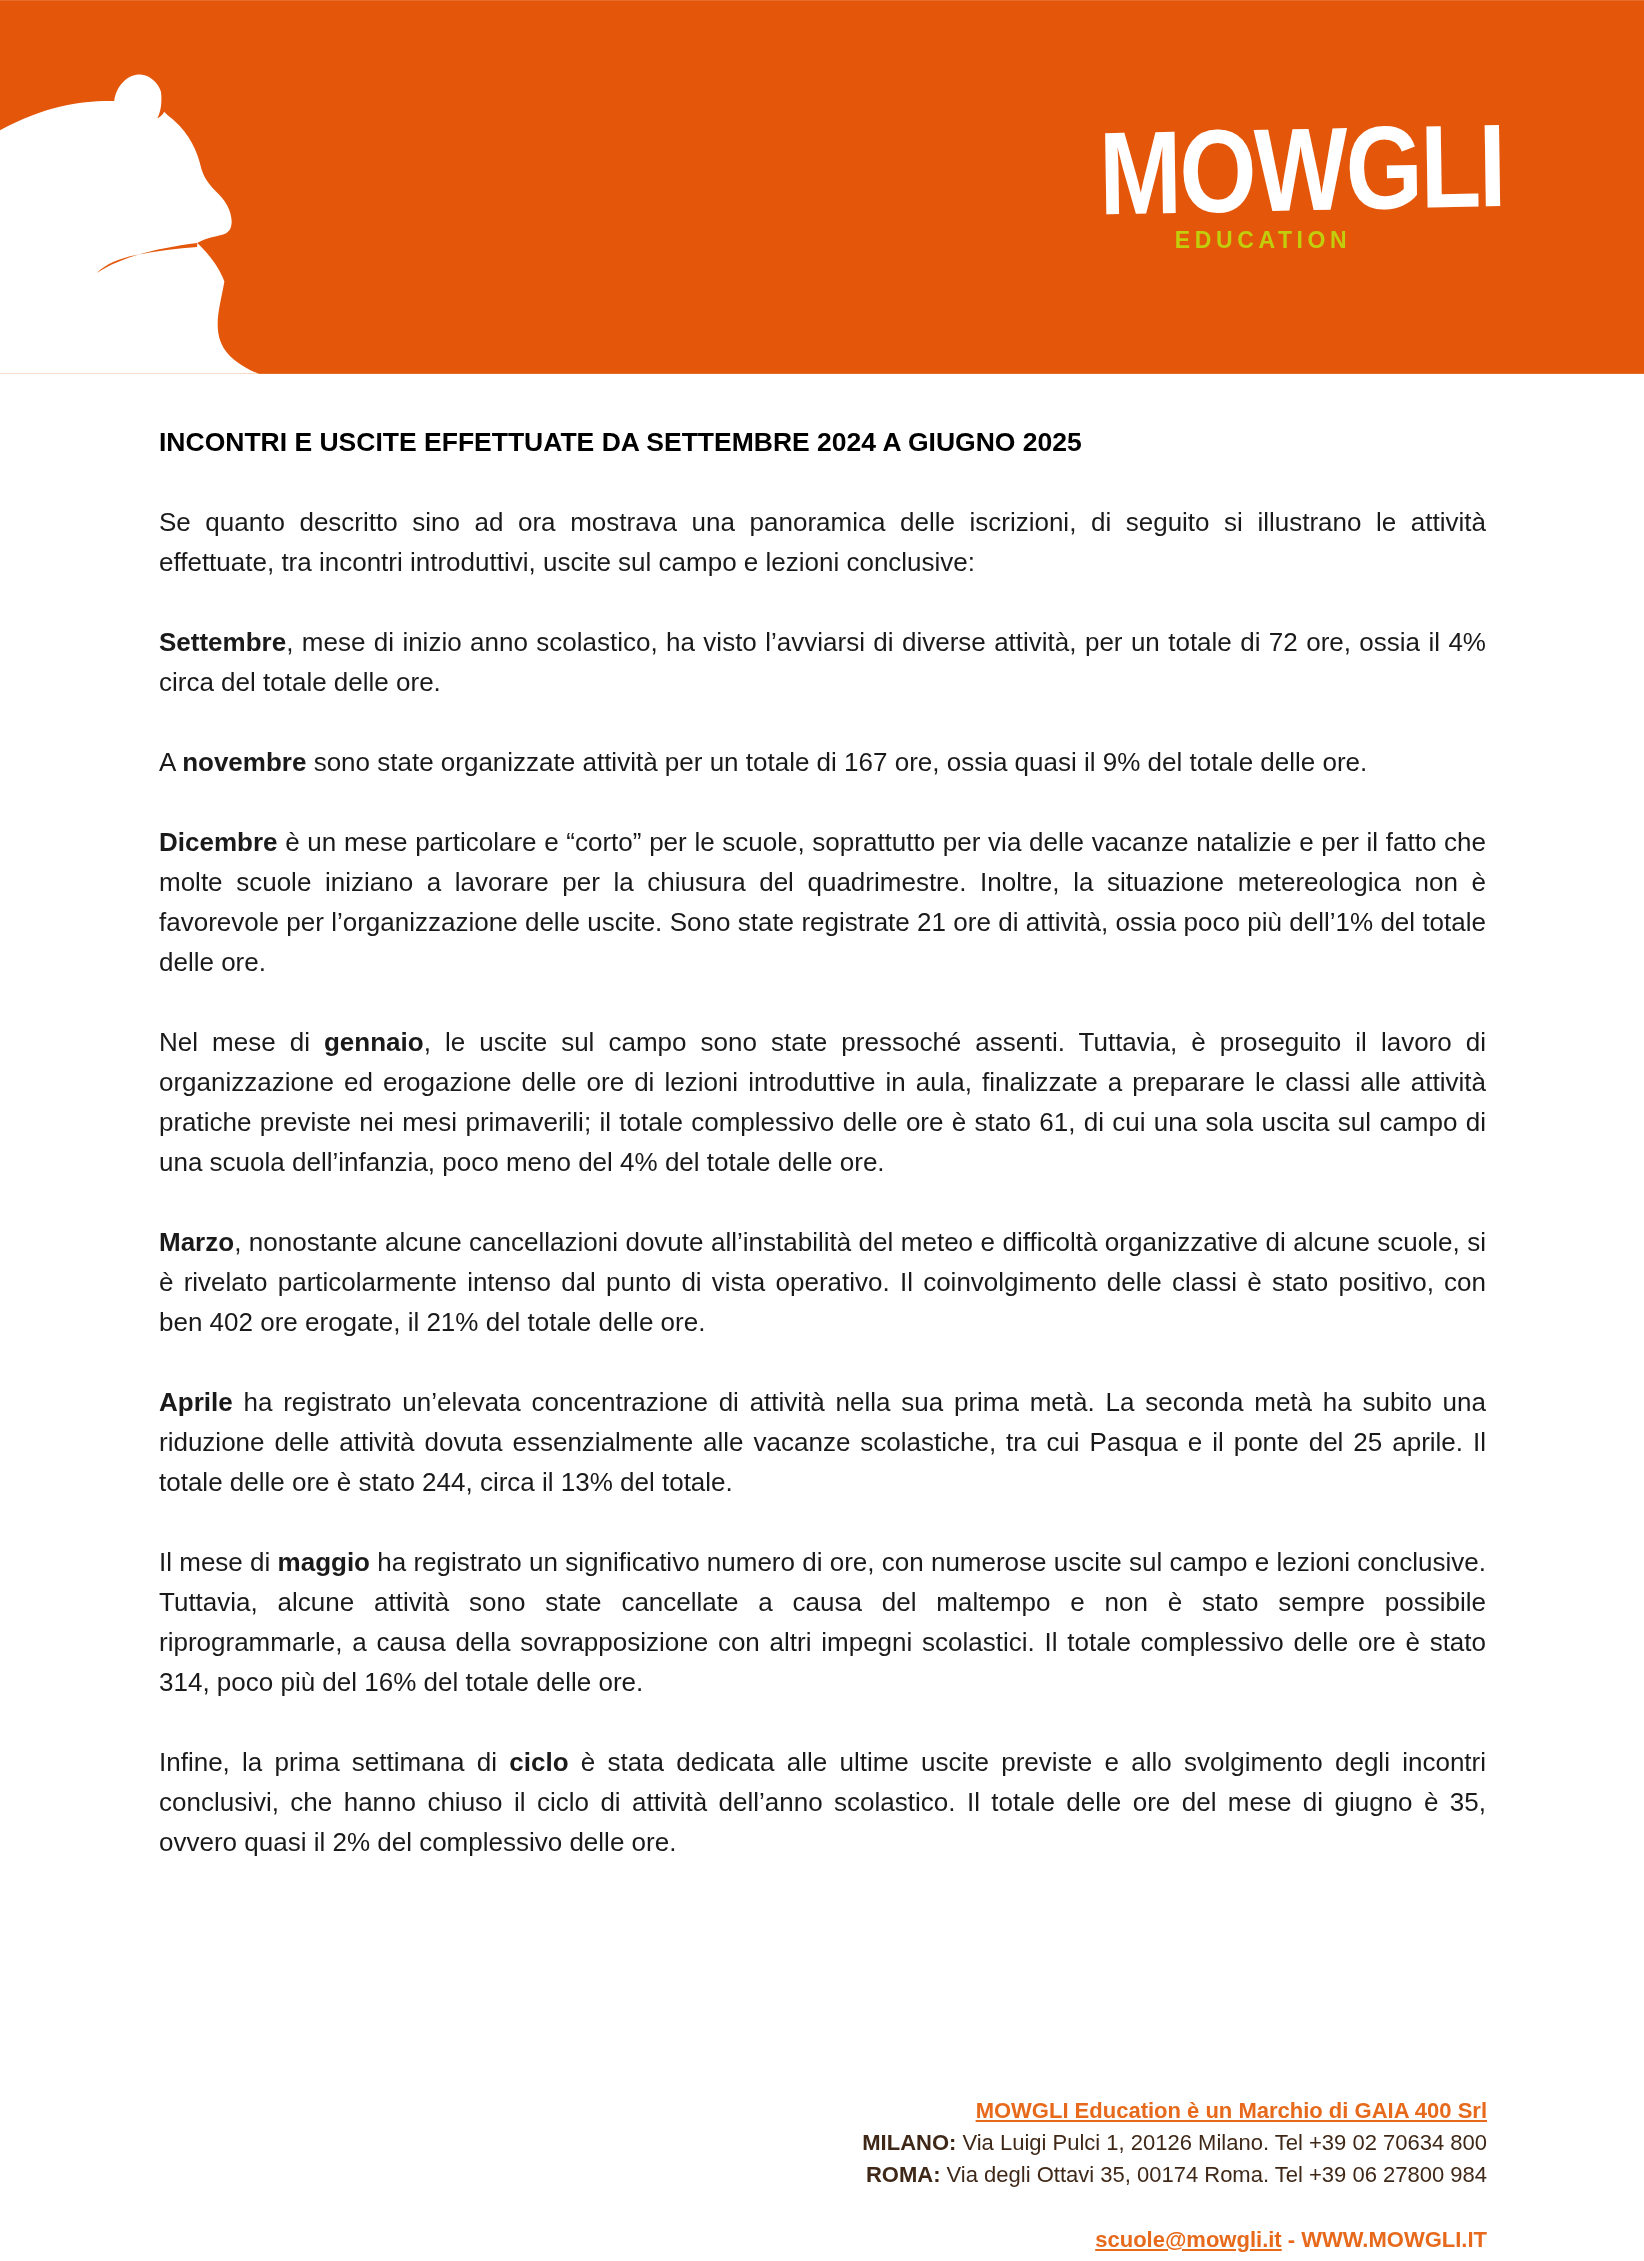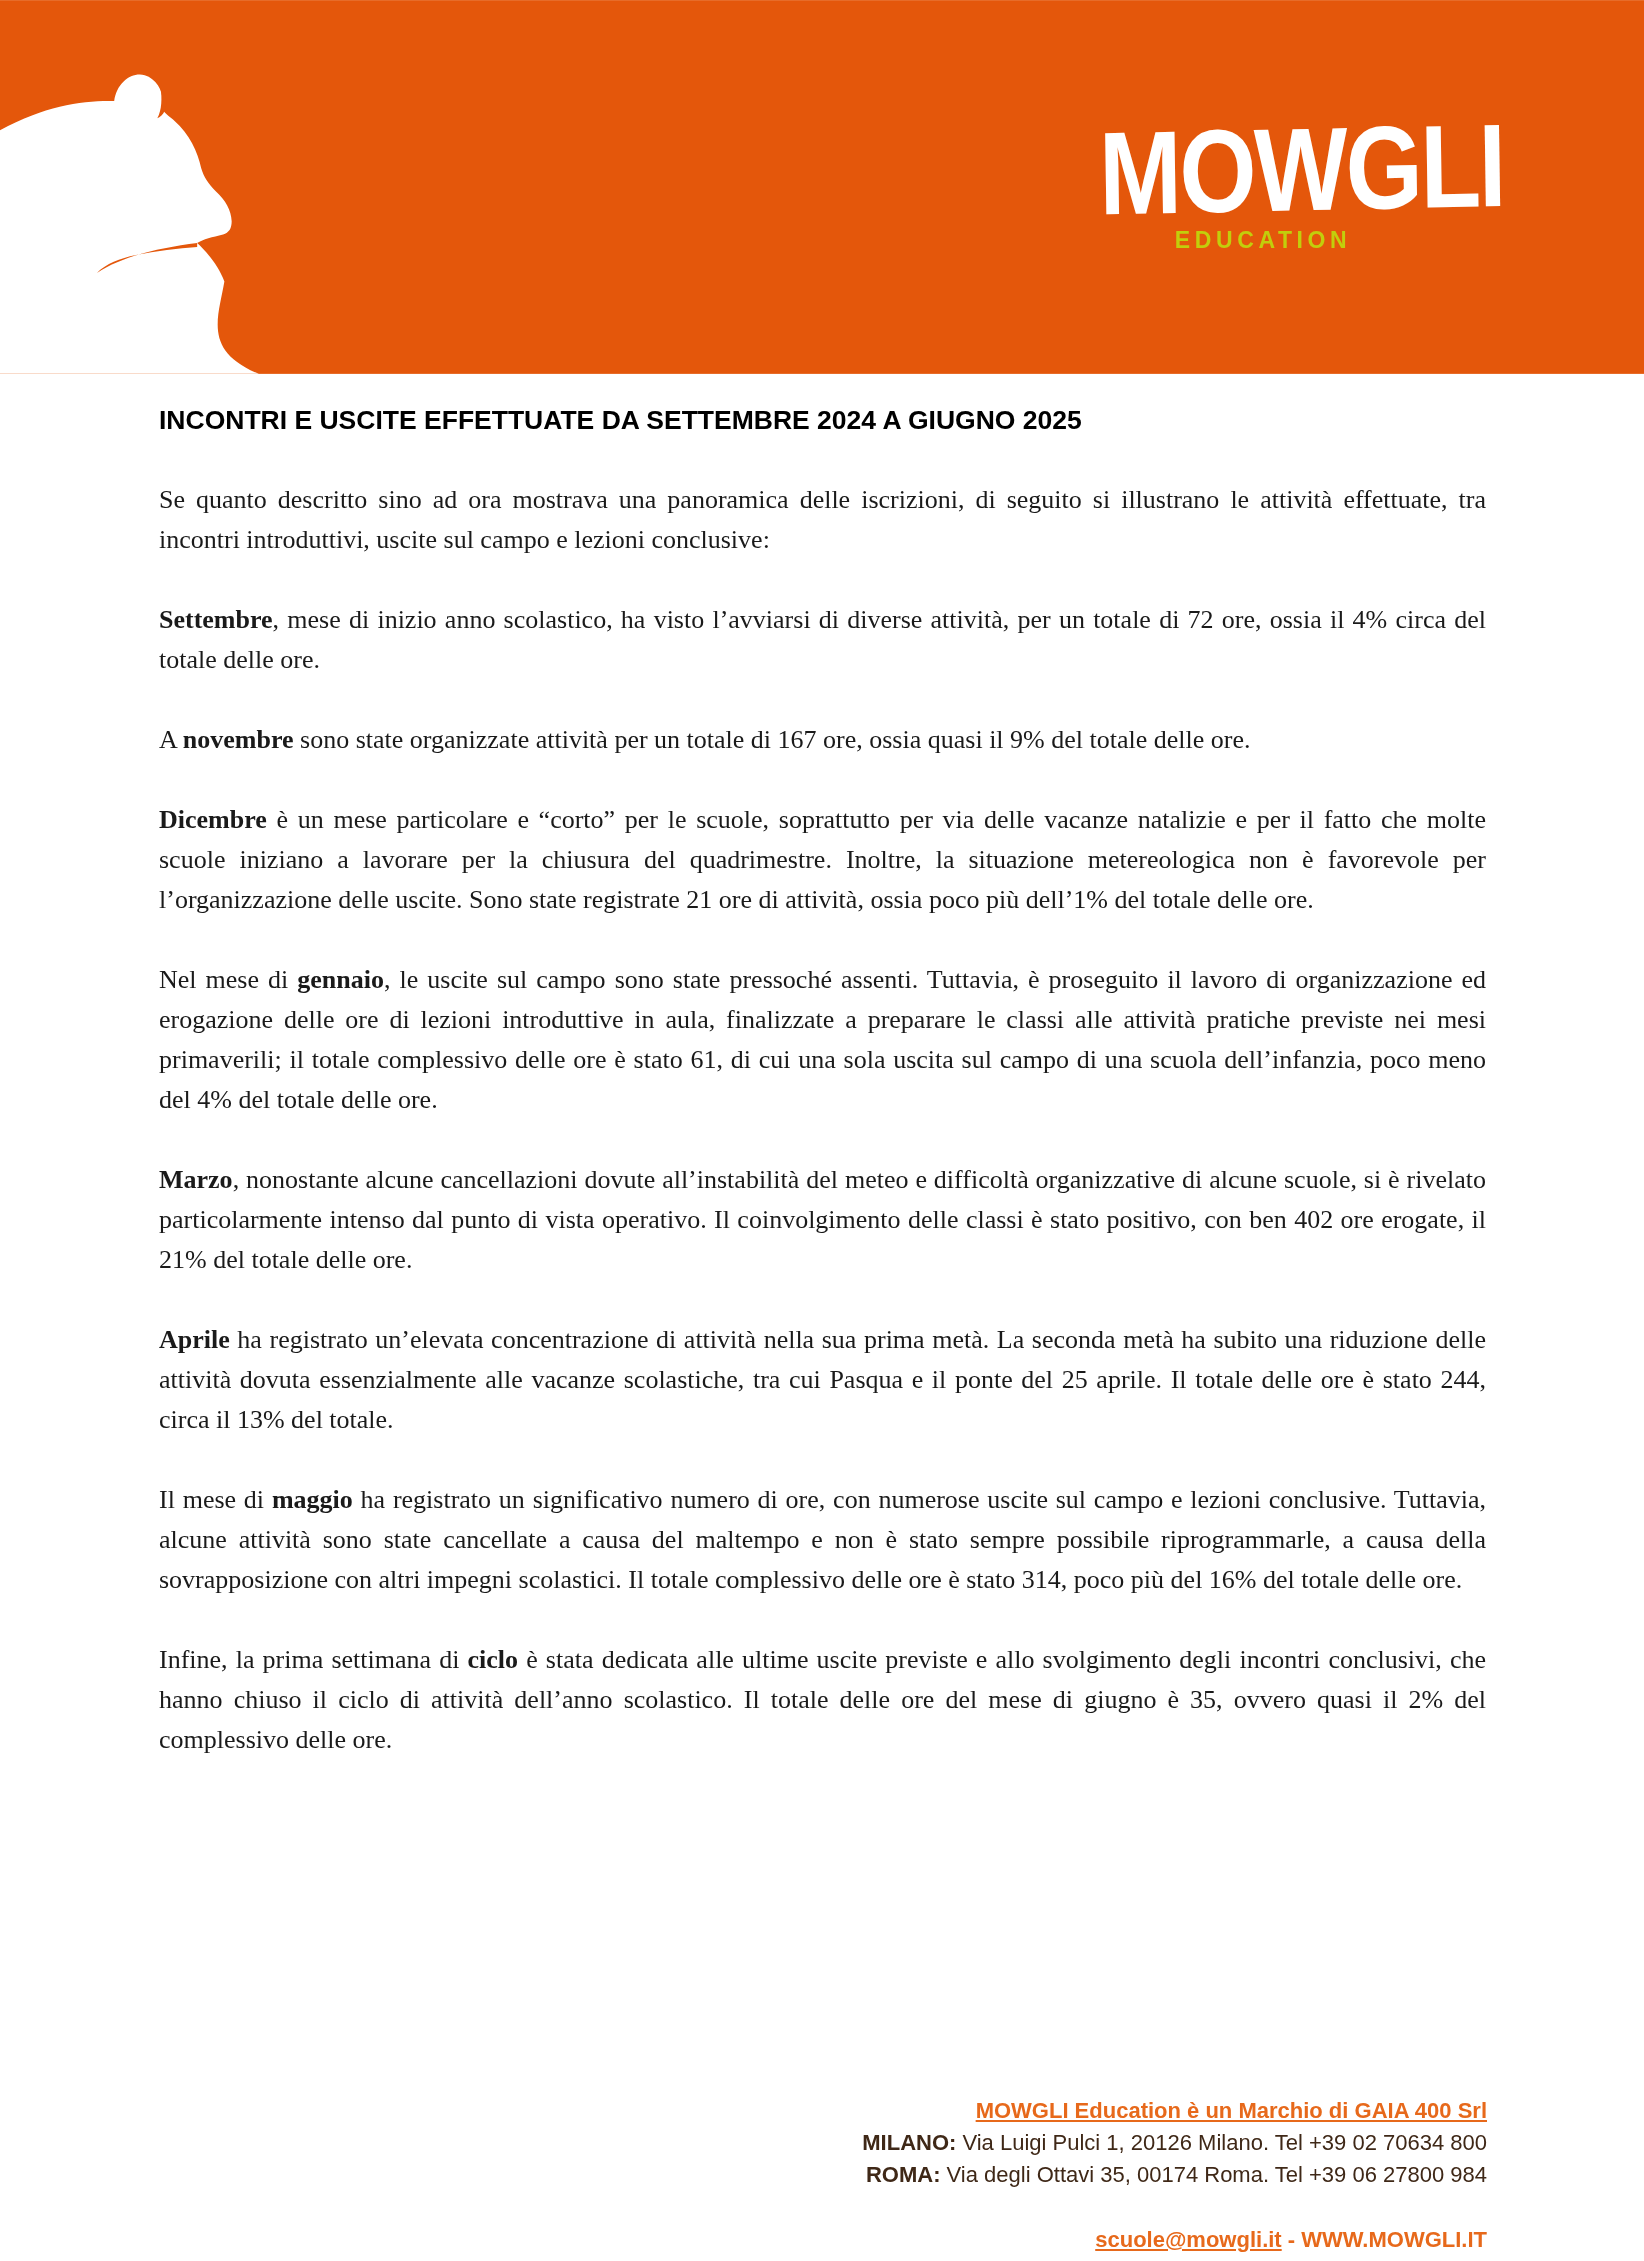--- a/index.html
+++ b/index.html
@@ -21,28 +21,28 @@
     display:block;color:#ffffff;font-weight:bold;font-size:118px;line-height:106px;
     letter-spacing:-2.7px;transform:scaleX(0.84) rotate(-1deg);transform-origin:right center;
     white-space:nowrap;
   }
   .logo-sub{
     display:block;color:var(--education-green,#C2CE0C);font-weight:bold;font-size:23px;
     line-height:36px;letter-spacing:4.6px;margin-top:4px;white-space:nowrap;text-align:center;
   }
   
   .content{
-    position:absolute;left:159px;top:400px;width:1327px;color:#1a1a1a;
+    position:absolute;left:159px;top:422px;width:1327px;color:#1a1a1a;
     font-size:26px;line-height:40px;
   }
   .doc-title{
     font-weight:bold;color:#000;margin:0 0 40px 0;font-size:26.5px;line-height:40px;
   }
   .content p{
-    margin:0 0 40px 0;text-align:justify;font-family:Liberation Serif, serif;
+    margin:0 0 40px 0;text-align:justify;
   }
   .content p b{font-weight:bold;}
   
   .footer{
     position:absolute;right:158px;top:2095px;text-align:right;
     font-size:22px;line-height:32px;color:var(--footer-brown,#3F2817);
     white-space:nowrap;
   }
   .footer .brand{
     color:var(--footer-orange,#E7691B);font-weight:bold;text-decoration:underline;

